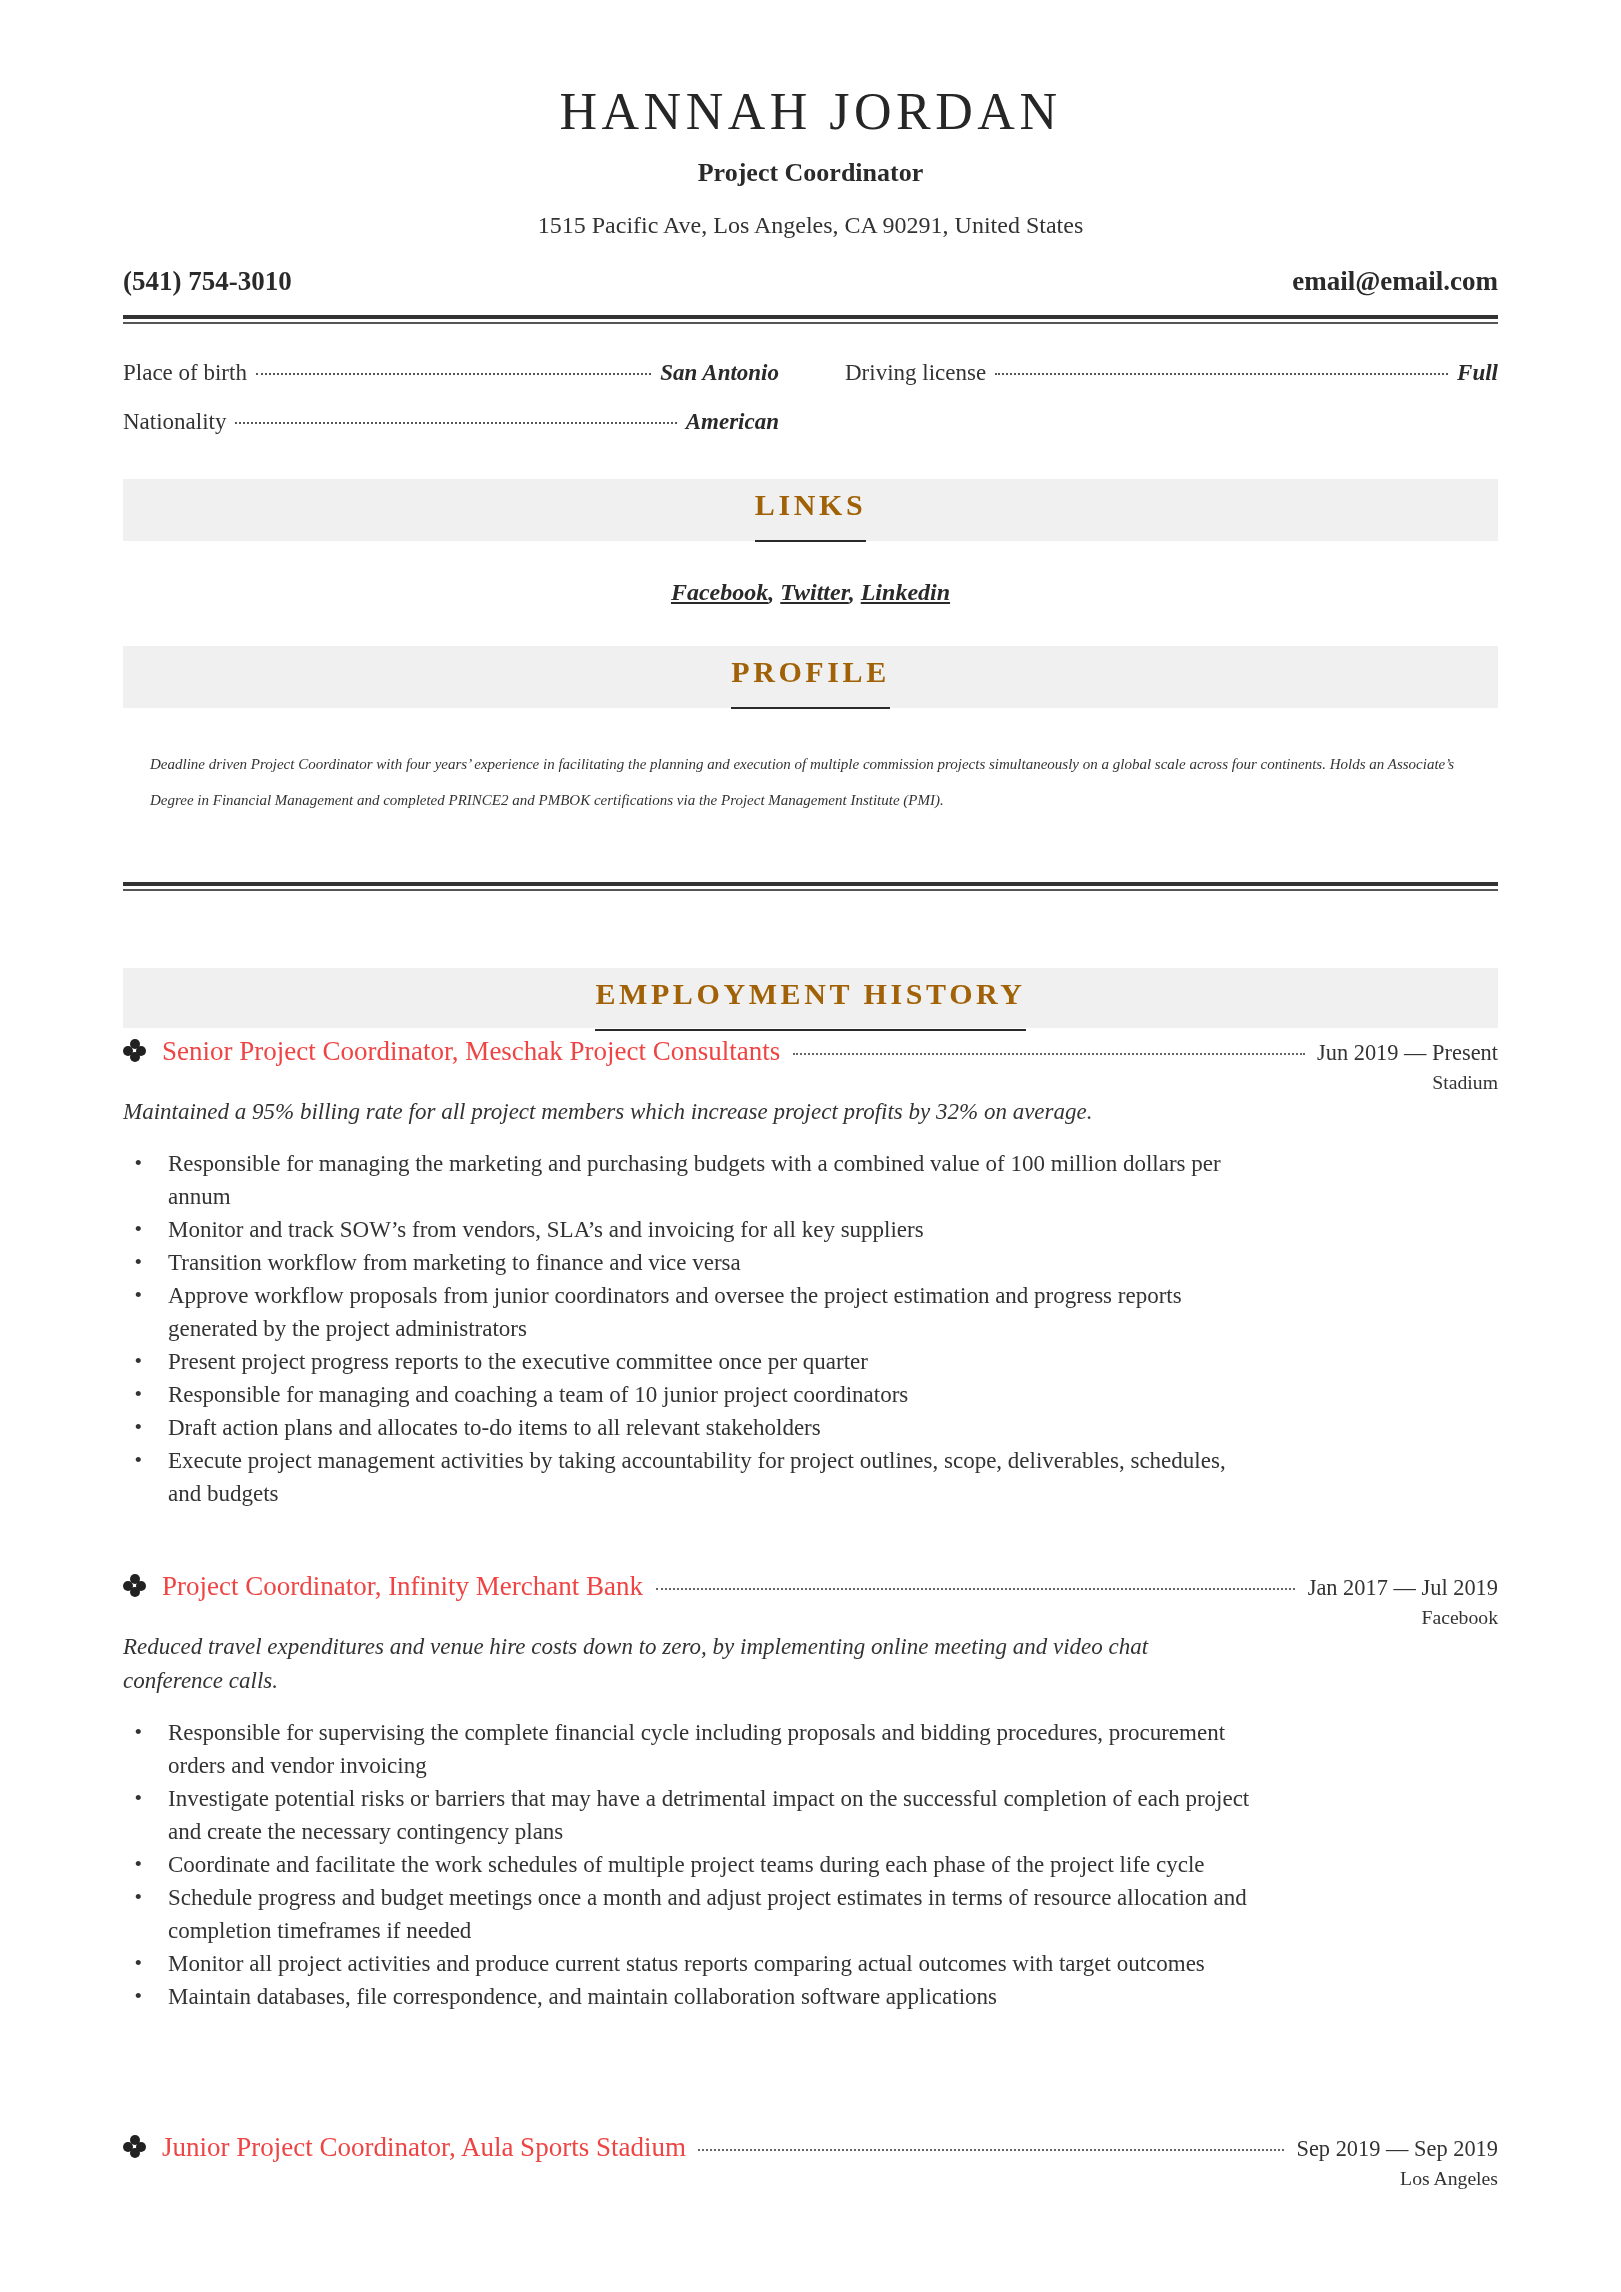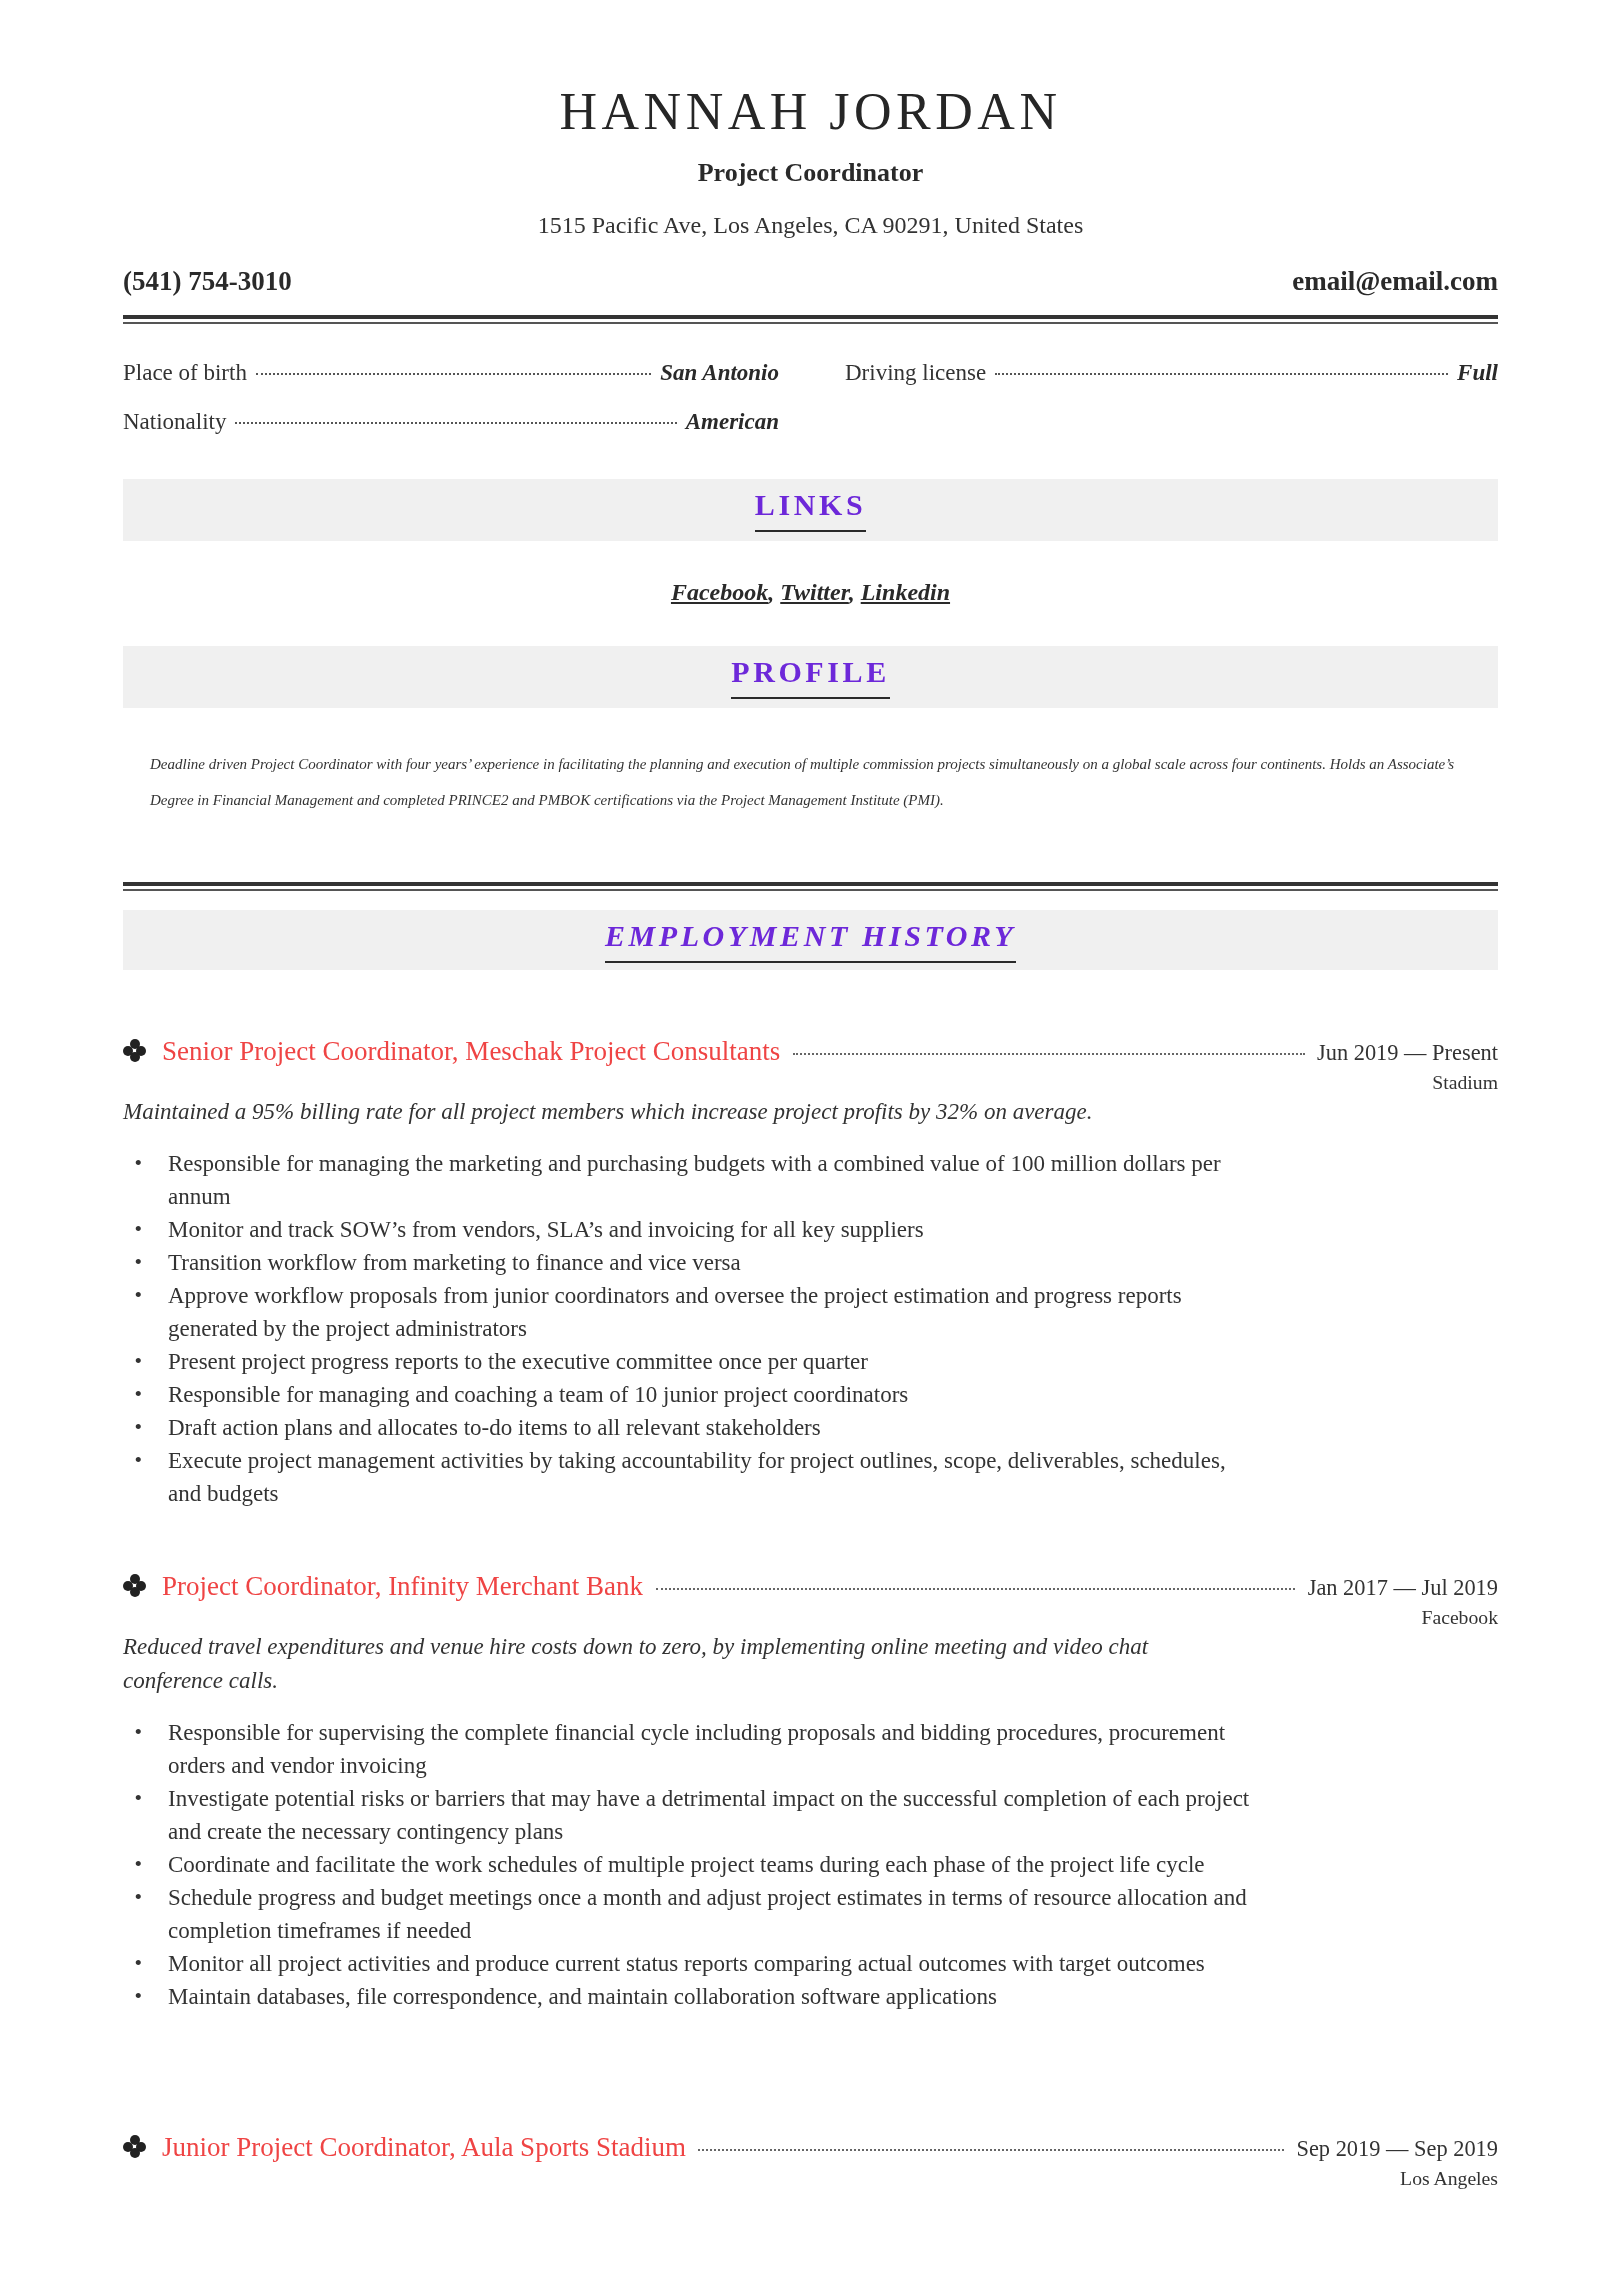--- a/index.html
+++ b/index.html
@@ -43,22 +43,22 @@
   }
   .detail-value { font-style: italic; font-weight: bold; white-space: nowrap; color: #2a2a2a; }
 
   
   .section-bar {
     position: absolute; left: 0; width: 100%; background: #f0f0f0;
     text-align: center;
   }
   .section-bar .heading {
     display: inline-block; font-size: 30px; letter-spacing: 3.6px;
-    font-weight: bold; color: #6d28d9;
-    border-bottom: 2.7px solid #2a2a2a; padding-bottom: 7px; line-height: 1.15;
+    font-weight: bold; color: #a16207;
+    border-bottom: 2.7px solid #2a2a2a; padding-bottom: 17px; line-height: 1.15;
   }
 
   .links {
     position: absolute; top: 579px; left: 0; width: 100%;
     text-align: center; font-size: 24px; font-style: italic; font-weight: bold;
   }
   .links a { color: #2a2a2a; text-decoration: underline; }
 
   .profile-text {
     position: absolute; top: 746px; left: 27px; width: 1321px;
@@ -140,21 +140,21 @@
   <div class="section-bar" style="top:646px; height:62px; padding-top:9px; box-sizing:border-box;">
     <span class="heading">PROFILE</span>
   </div>
   <div class="profile-text">Deadline driven Project Coordinator with four years’ experience in facilitating the planning and execution of multiple commission projects simultaneously on a global scale across four continents. Holds an Associate’s Degree in Financial Management and completed PRINCE2 and PMBOK certifications via the Project Management Institute (PMI).</div>
 
   <div class="double-rule" style="top:882px;">
     <div class="thick"></div>
       <div class="thin"></div>
   </div>
 
-  <div class="section-bar" style="top:910px; height:60px; padding-top:9px; box-sizing:border-box;font-style:italic;">
+  <div class="section-bar" style="top:968px; height:60px; padding-top:9px; box-sizing:border-box;">
     <span class="heading">EMPLOYMENT HISTORY</span>
   </div>
 
   <div class="job" style="top:1036px;">
     <div class="job-head">
       <span class="job-icon">
         <i style="left:7.2px; top:0;"></i>
           <i style="left:0; top:7.2px;"></i>
           <i style="left:13.4px; top:7.2px;"></i>
           <i style="left:7.2px; top:13.4px;"></i>

